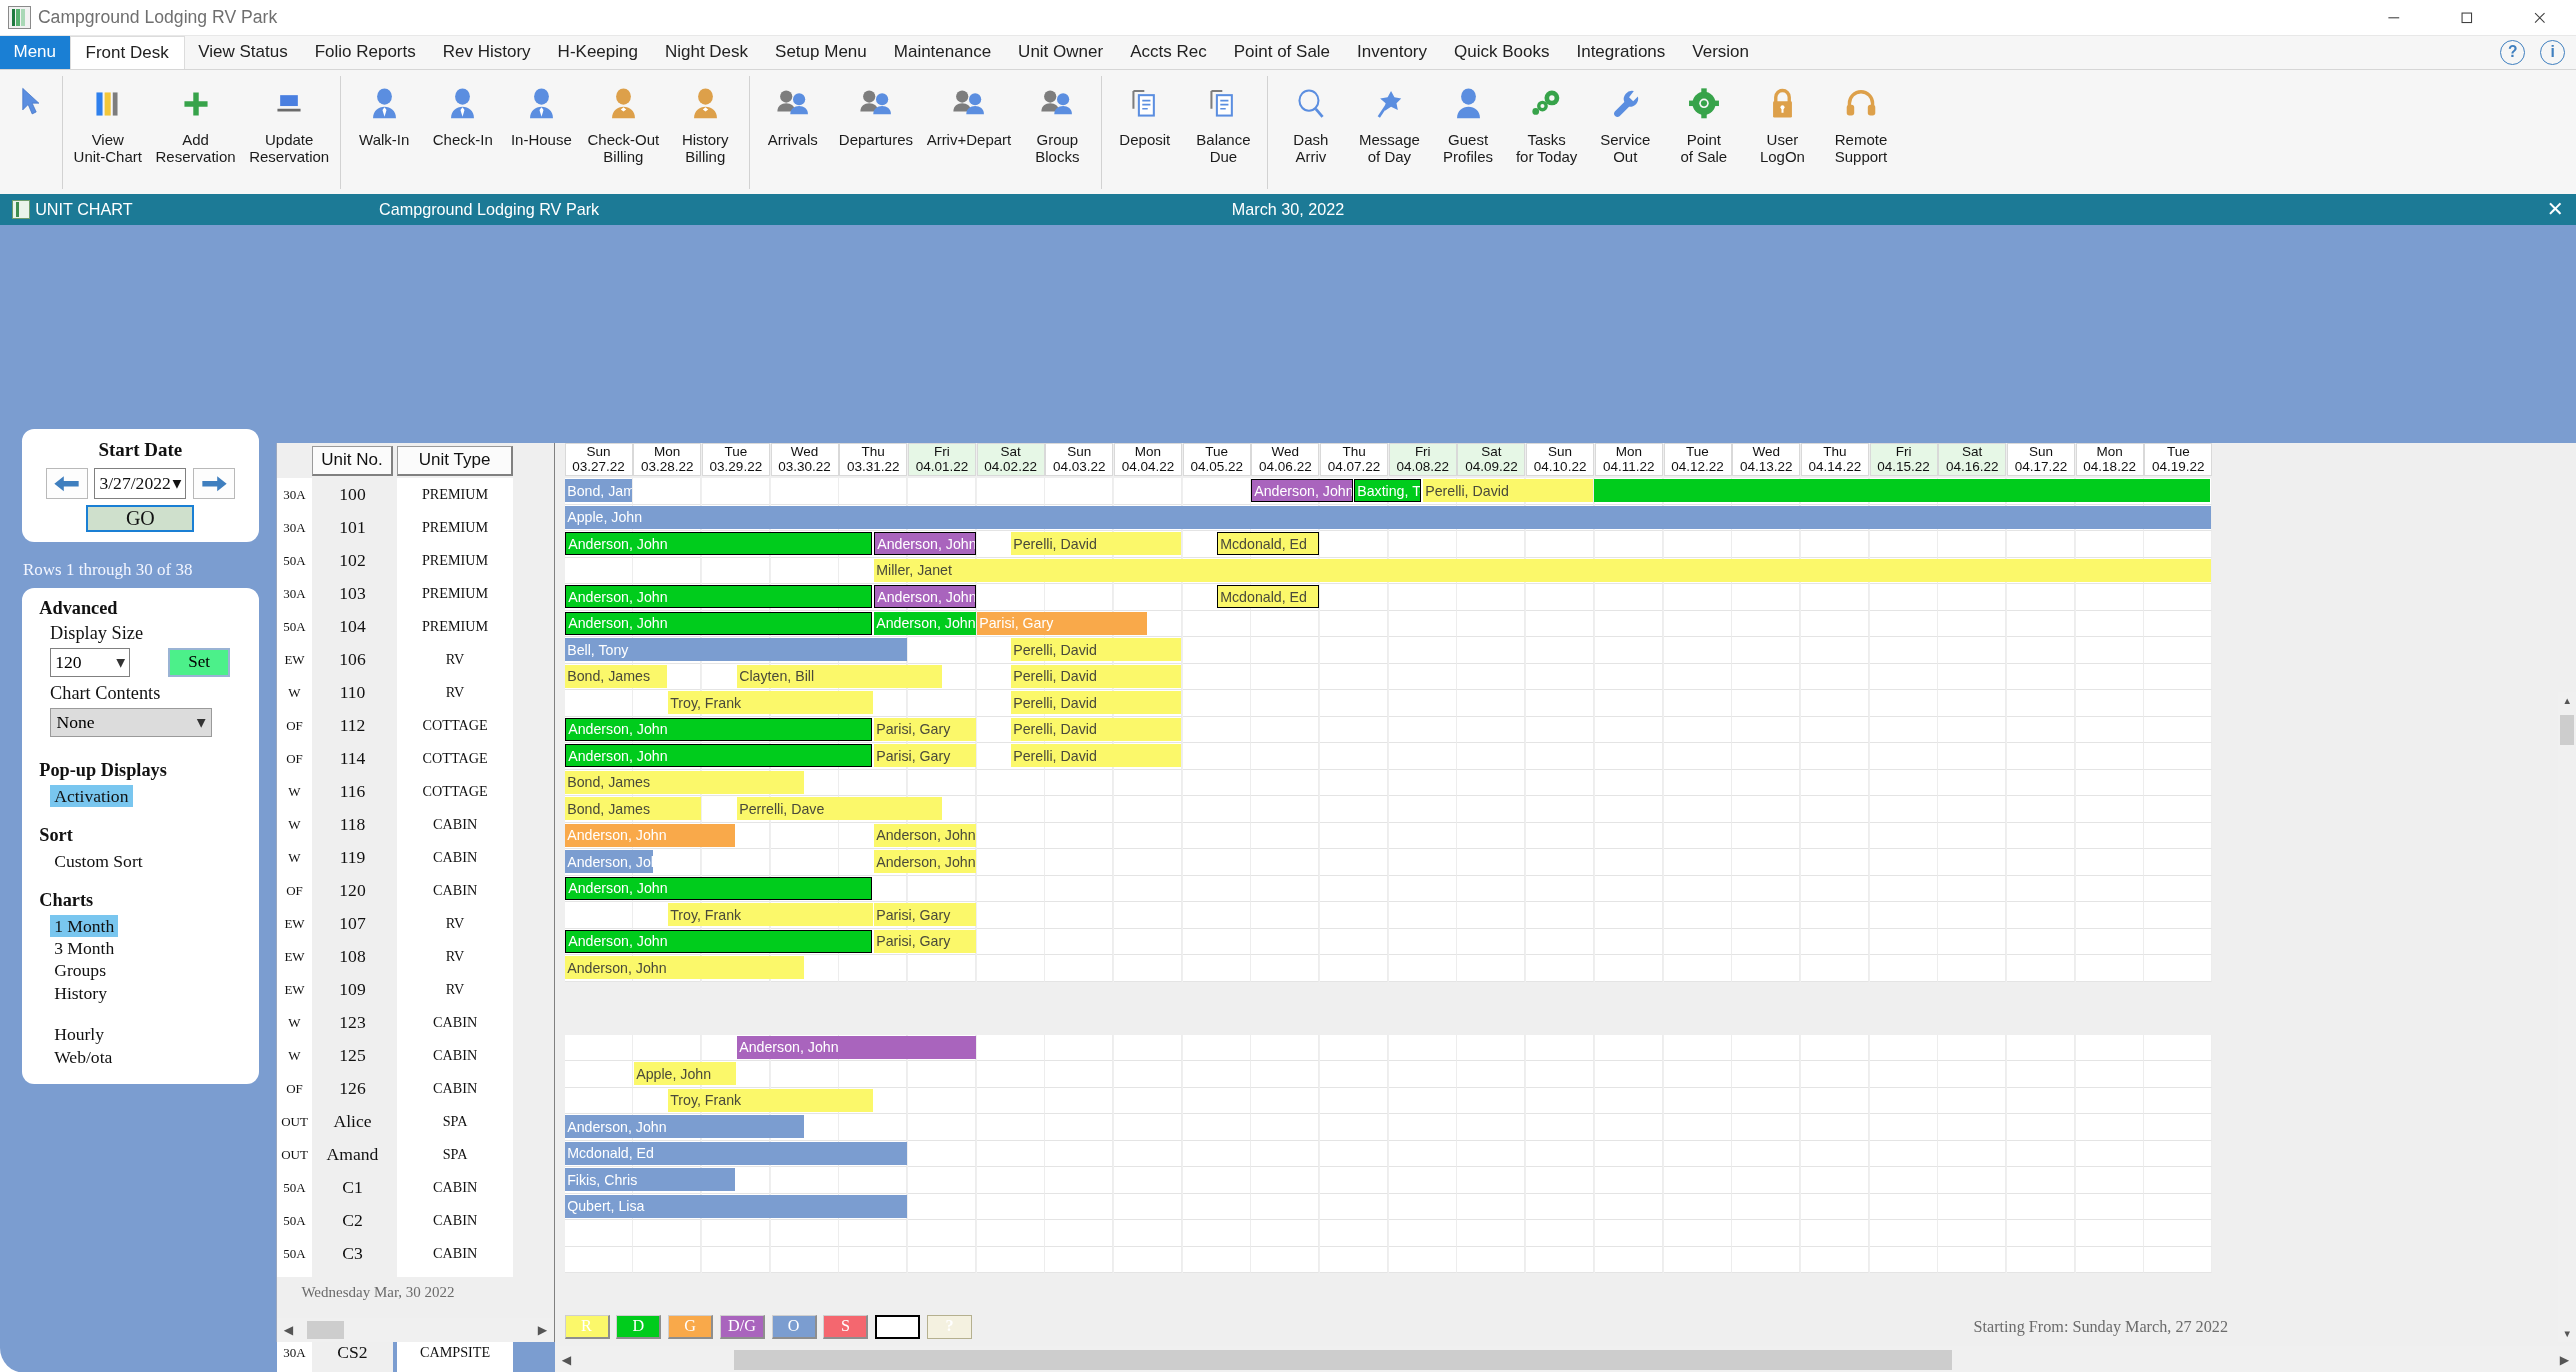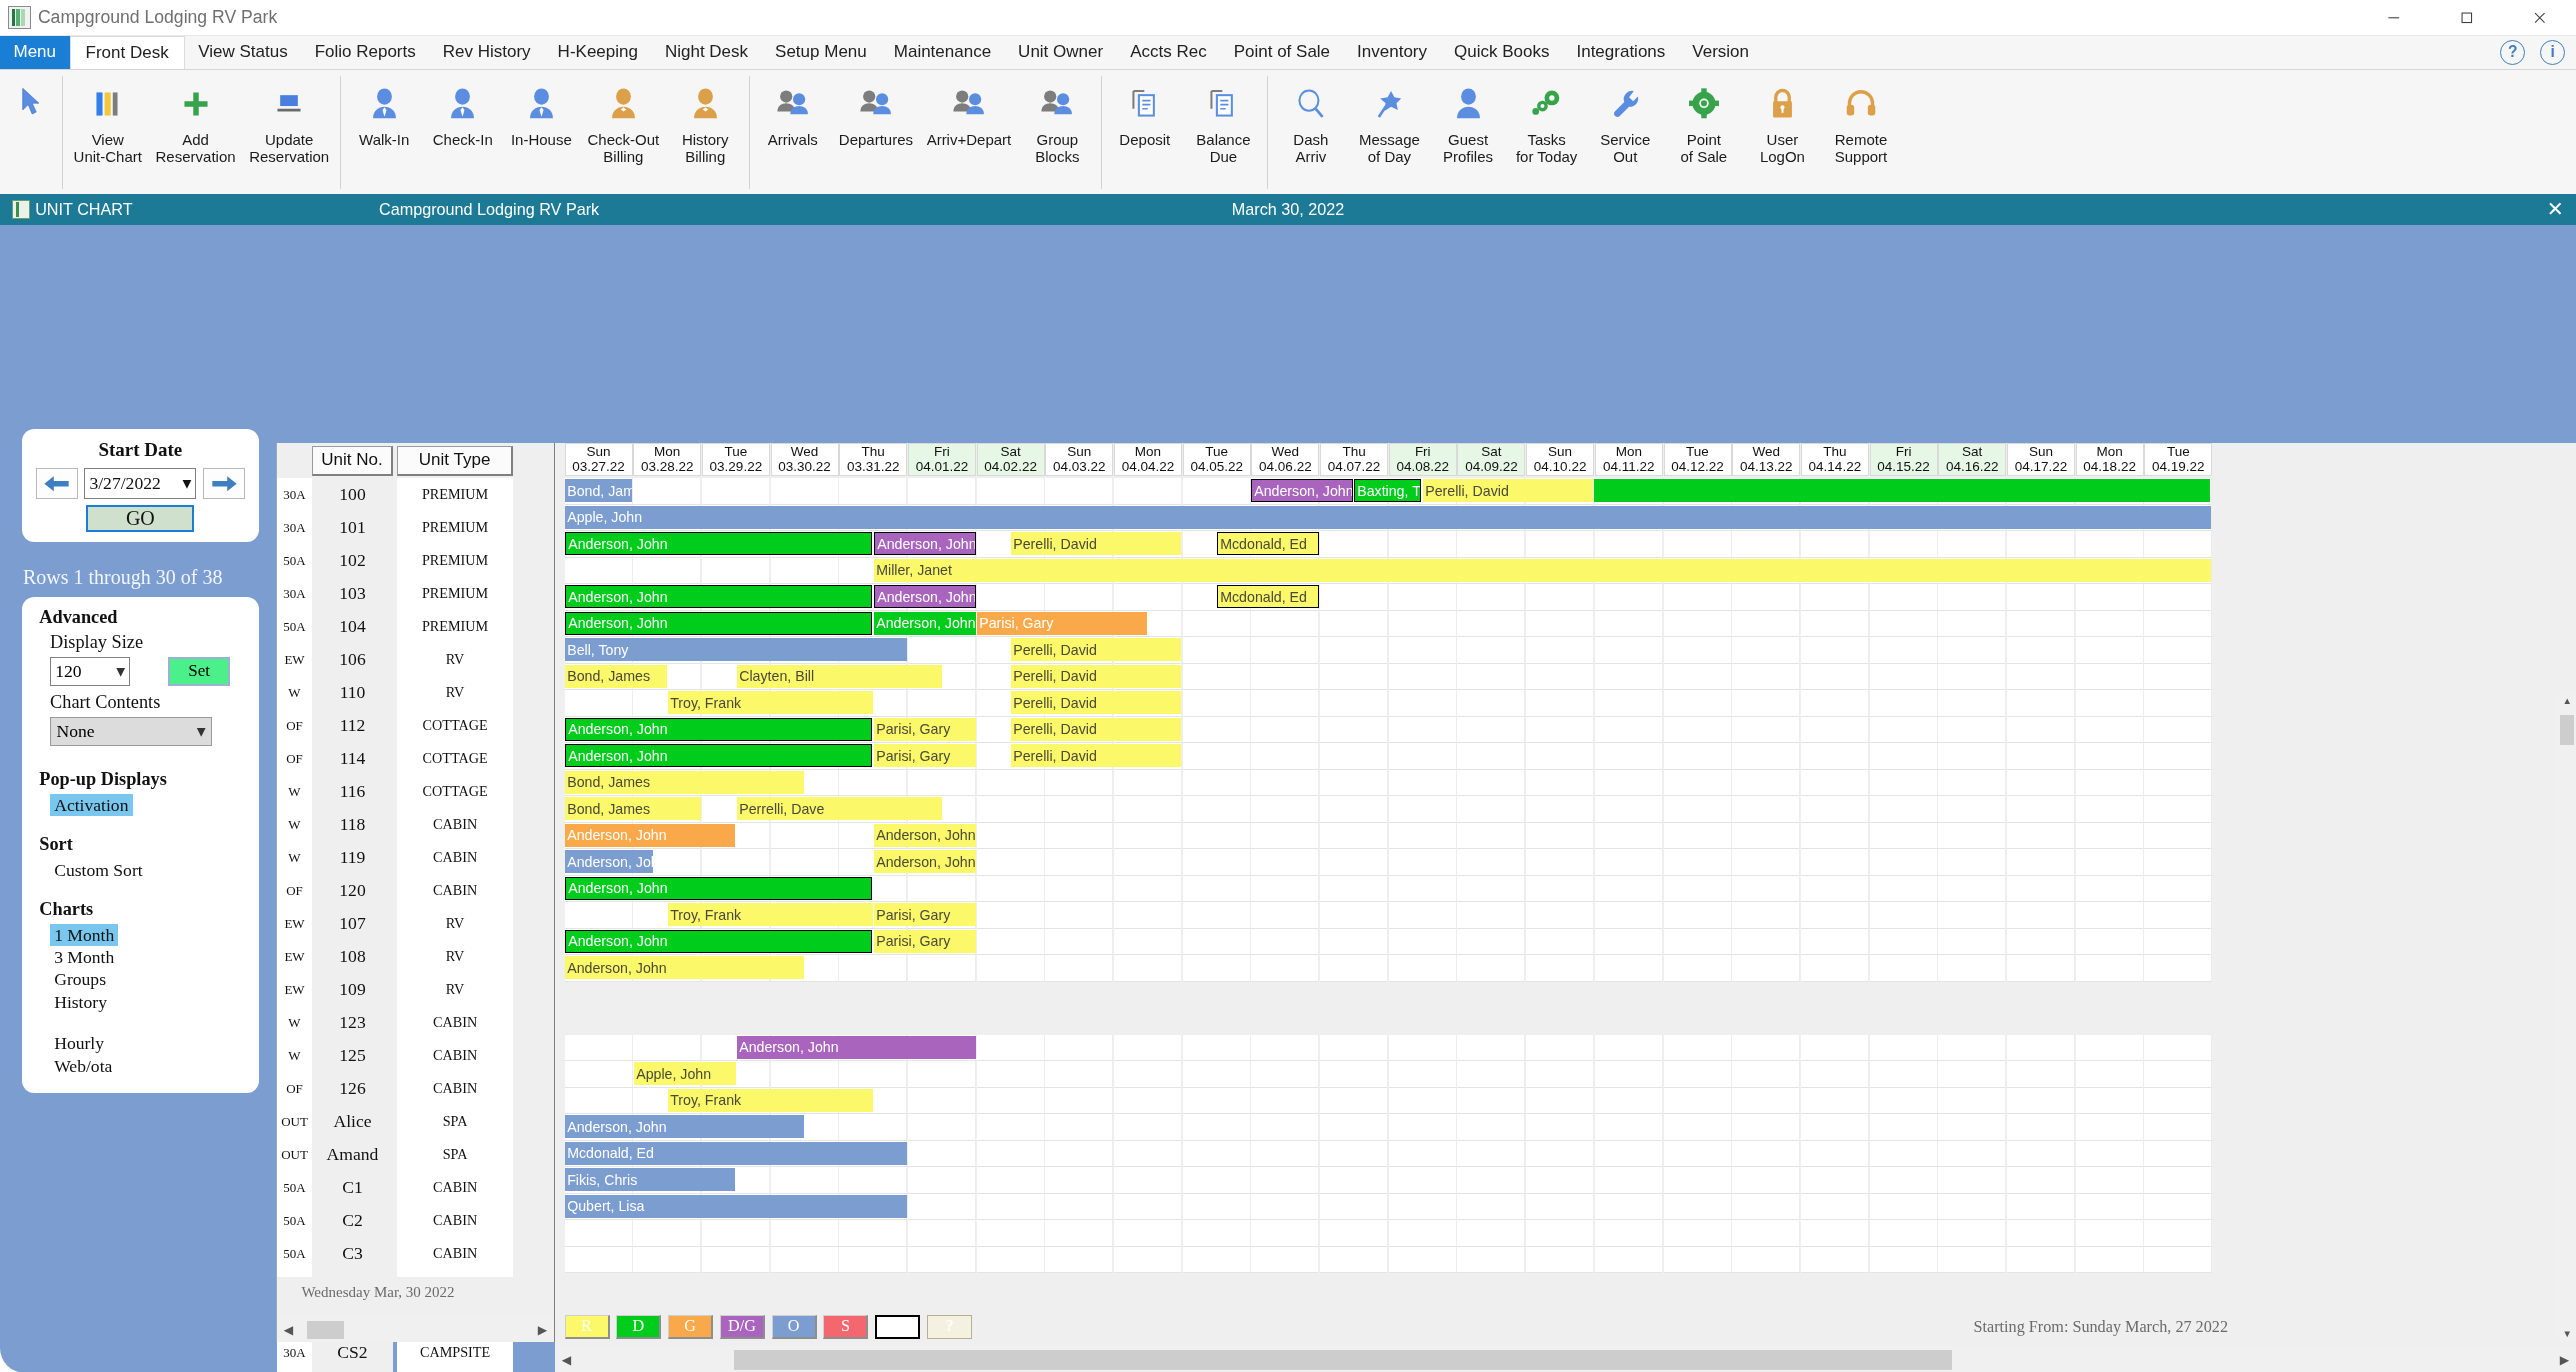--- a/index.html
+++ b/index.html
@@ -43,25 +43,25 @@
   .cw-left{font-size:16.2px;}
   .cw-center{position:absolute;left:0;right:0;text-align:center;pointer-events:none;}
   .cw-mid{position:absolute;left:379px;font-size:16.2px;}
   .cw-close{margin-left:auto;margin-right:12.2px;font-size:20.3px;line-height:20.3px;color:#ffffff;}
   
   .leftcol{position:absolute;left:0;top:225px;width:274px;bottom:0;}
   .card{background:#fff;border-radius:12.2px;margin:9.5px 15px 0 21.7px;padding:6.8px 0 10.8px;}
   .card-title{text-align:center;font-family:"Liberation Serif",serif;font-weight:bold;font-size:19px;color:#111;margin:4.1px 0 6.8px;}
   .daterow{display:flex;align-items:center;justify-content:center;gap:6.8px;}
   .arrbtn{width:42px;height:31px;border:1.4px solid #b9b9b9;background:#fdfdfd;display:flex;align-items:center;justify-content:center;box-sizing:border-box;}
-  .datefield{width:112px;height:31px;border:1.4px solid #808080;background:#fff;display:flex;align-items:center;box-sizing:border-box;padding:0 4.1px;}
+  .datefield{width:92px;height:31px;border:1.4px solid #808080;background:#fff;display:flex;align-items:center;box-sizing:border-box;padding:0 4.1px;}
   .datefield span{font-family:"Liberation Serif",serif;font-size:17.6px;color:#111;}
   .caret{margin-left:auto;color:#333;font-size:12.2px;}
   .gobtn{margin:5.4px auto 0;width:108px;height:27px;background:#cfe0cc;border:2.7px solid #1a7fd4;display:flex;align-items:center;justify-content:center;font-family:"Liberation Serif",serif;font-size:20px;color:#111;box-sizing:border-box;}
-  .rowsinfo{font-family:"Liberation Serif",serif;font-size:20px;color:#f3f6ff;margin:24px 0 0 23px;}
+  .rowsinfo{font-family:"Liberation Serif",serif;font-size:17px;color:#f3f6ff;margin:18px 0 0 23px;}
   .sec-h{font-family:"Liberation Serif",serif;font-weight:bold;font-size:18.3px;color:#111;margin:2.7px 0 4.1px 17.6px;}
   .sub-h{font-family:"Liberation Serif",serif;font-size:18.3px;color:#111;margin:1.4px 0 4.1px 28.4px;}
   .fieldrow{display:flex;align-items:center;margin-left:28.4px;}
   .selbox{width:80px;height:28.4px;border:1.4px solid #808080;background:#fff;display:flex;align-items:center;padding:0 4.1px;box-sizing:border-box;}
   .selbox span{font-family:"Liberation Serif",serif;font-size:17.6px;}
   .setbtn{margin-left:38px;width:62px;height:28.4px;background:#4cf08a;border:2px solid #9ab3d4;display:flex;align-items:center;justify-content:center;font-family:"Liberation Serif",serif;font-size:17px;box-sizing:border-box;}
   .widesel{margin:2.7px 0 0 28.4px;width:162px;height:28.4px;border:1.4px solid #9a9a9a;background:#dcdcdc;display:flex;align-items:center;padding:0 5.4px;box-sizing:border-box;}
   .widesel span{font-family:"Liberation Serif",serif;font-size:17.6px;}
   .listitem{font-family:"Liberation Serif",serif;font-size:17.6px;color:#111;margin-left:28.4px;padding:0.7px 4.1px;display:inline-block;}
   .listitem.sel{background:#79c6ef;}

